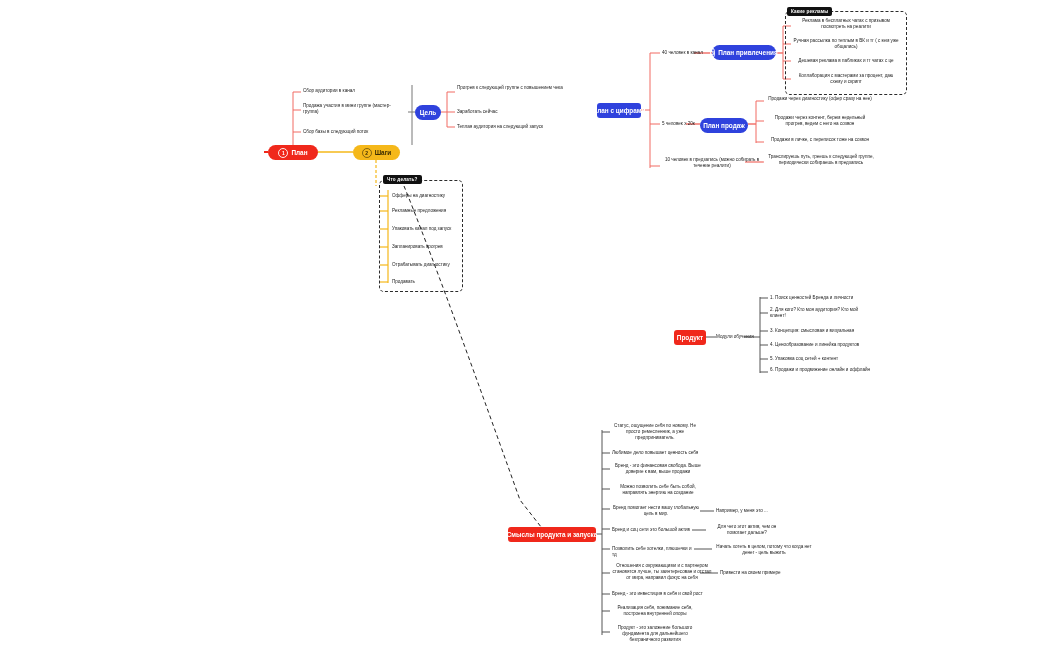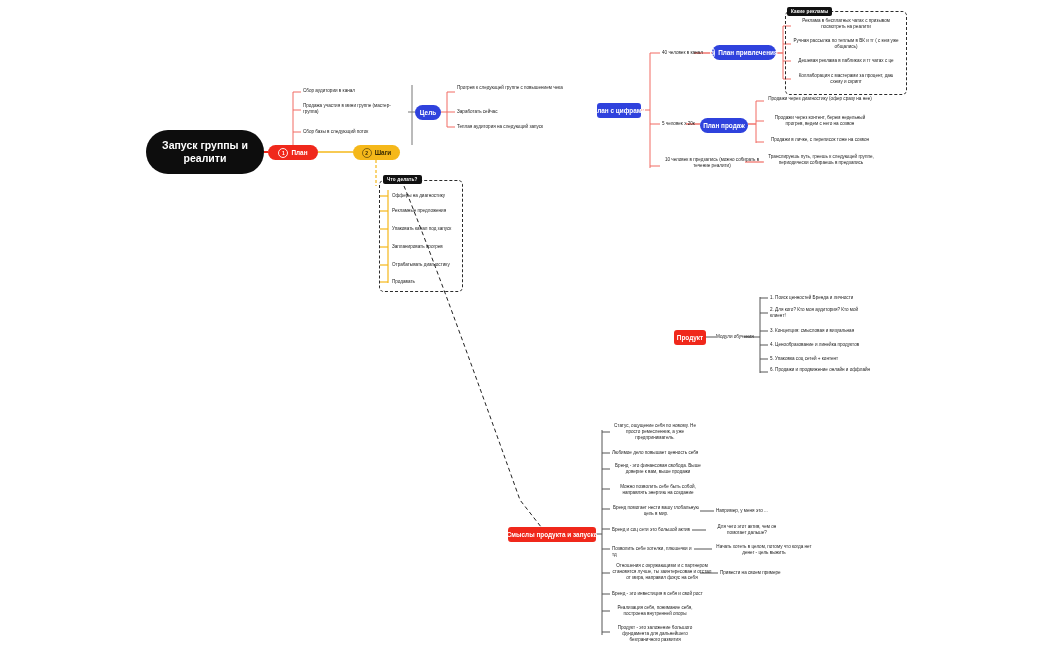--- a/index.html
+++ b/index.html
@@ -152,23 +152,20 @@
     <path d="M602 594 L610 594" stroke="#555" stroke-width="1" fill="none"></path>
     <path d="M602 611 L610 611" stroke="#555" stroke-width="1" fill="none"></path>
     <path d="M602 632 L610 632" stroke="#555" stroke-width="1" fill="none"></path>
 
     <path d="M700 511 L714 511" stroke="#555" stroke-width="1" fill="none"></path>
     <path d="M692 530 L706 530" stroke="#555" stroke-width="1" fill="none"></path>
     <path d="M694 549 L712 549" stroke="#555" stroke-width="1" fill="none"></path>
     <path d="M700 573 L718 573" stroke="#555" stroke-width="1" fill="none"></path>
   </svg>
 
-  <div class="node root">
-    <span>Запуск группы и реалити</span>
-  </div>
 
   <div class="node pill red n-plan">
     <span class="num">1</span>
     <span>План</span>
   </div>
 
   <div class="node pill amber n-steps">
     <span class="num">2</span>
     <span>Шаги</span>
   </div>

